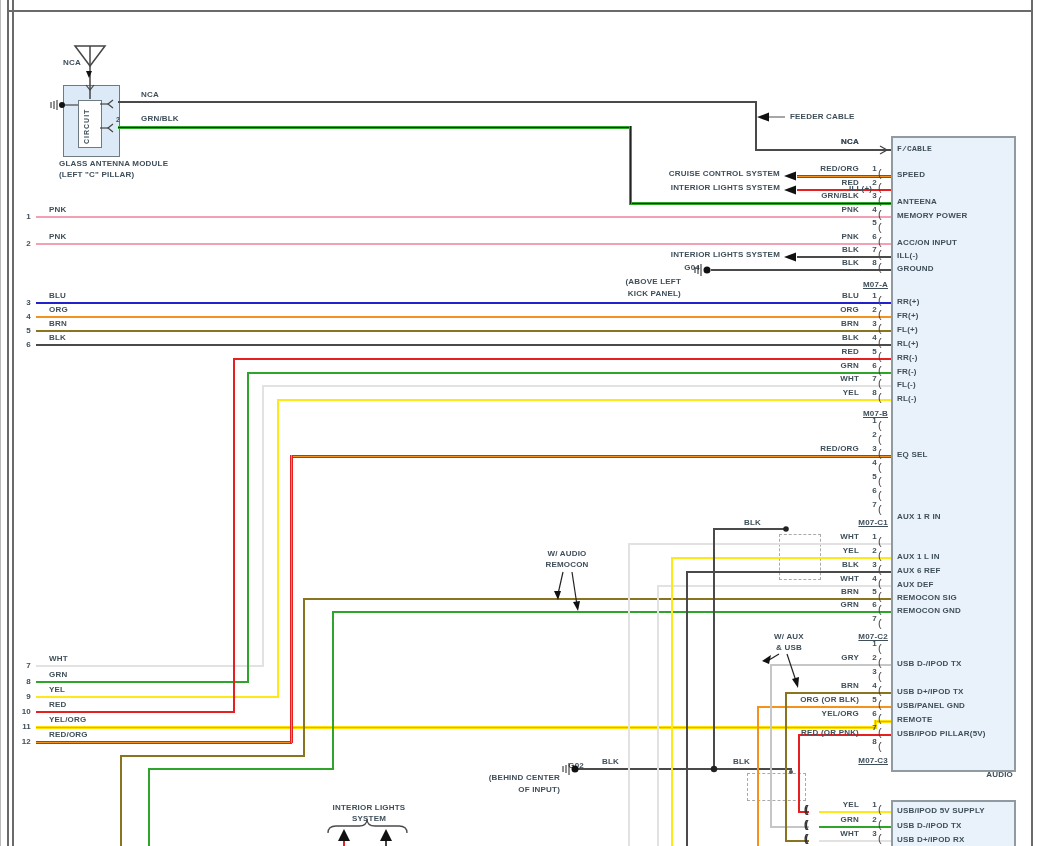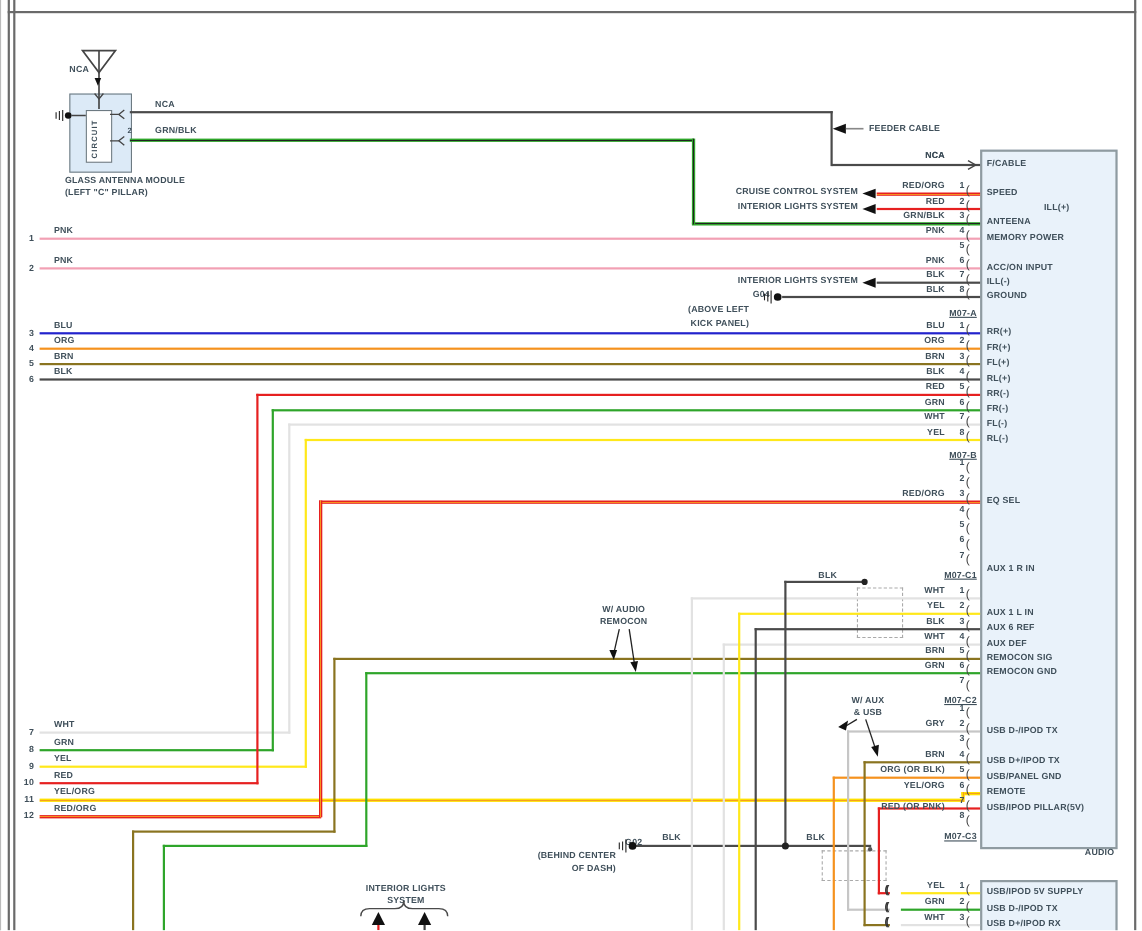--- a/index.html
+++ b/index.html
@@ -145,35 +145,35 @@
   <div class="lbl r" style="right:358px;top:289px;">KICK PANEL)</div>
   <div class="lbl c" style="left:530px;top:549px;width:72px;">W/ AUDIO</div>
   <div class="lbl c" style="left:530px;top:560px;width:72px;">REMOCON</div>
   <div class="lbl c" style="left:752px;top:632px;width:72px;">W/ AUX</div>
   <div class="lbl c" style="left:752px;top:643px;width:72px;">&amp; USB</div>
   <div class="lbl r" style="right:278px;top:518px;">BLK</div>
   <div class="lbl" style="left:601px;top:757px;">BLK</div>
   <div class="lbl" style="left:732px;top:757px;">BLK</div>
   <div class="lbl r" style="right:455px;top:761px;">G02</div>
   <div class="lbl r" style="right:479px;top:773px;">(BEHIND CENTER</div>
-  <div class="lbl r" style="right:479px;top:785px;">OF DASH)</div>
+  <div class="lbl r" style="right:479px;top:785px;">OF INPUT)</div>
   <div class="lbl c" style="left:318px;top:803px;width:100px;">INTERIOR LIGHTS</div>
   <div class="lbl c" style="left:318px;top:814px;width:100px;">SYSTEM</div>
   <div class="lbl r" style="right:26px;top:770px;">AUDIO</div>
-  <div class="lbl" style="left:896px;top:144px;">F/CABLE</div>
+  <div class="lbl" style="left:896px;top:144px;font-family:Liberation Mono, monospace;">F/CABLE</div>
 
   <div id="gen">
       <div class="lbl r" style="right:180px;top:164px;">RED/ORG</div>
       <div class="lbl r" style="right:162px;top:164px;">1</div>
       <div class="bracket" style="left:877px;top:167px;">(</div>
       <div class="lbl" style="left:896px;top:170px;">SPEED</div>
       <div class="lbl r" style="right:180px;top:178px;">RED</div>
       <div class="lbl r" style="right:162px;top:178px;">2</div>
       <div class="bracket" style="left:877px;top:181px;">(</div>
-      <div class="lbl" style="left:948px;top:184px;">ILL(+)</div>
+      <div class="lbl" style="left:848px;top:184px;">ILL(+)</div>
       <div class="lbl r" style="right:180px;top:191px;">GRN/BLK</div>
       <div class="lbl r" style="right:162px;top:191px;">3</div>
       <div class="bracket" style="left:877px;top:194px;">(</div>
       <div class="lbl" style="left:896px;top:197px;">ANTEENA</div>
       <div class="lbl r" style="right:180px;top:205px;">PNK</div>
       <div class="lbl r" style="right:162px;top:205px;">4</div>
       <div class="bracket" style="left:877px;top:208px;">(</div>
       <div class="lbl" style="left:896px;top:211px;">MEMORY POWER</div>
       <div class="lbl r" style="right:162px;top:218px;">5</div>
       <div class="bracket" style="left:877px;top:221px;">(</div>

